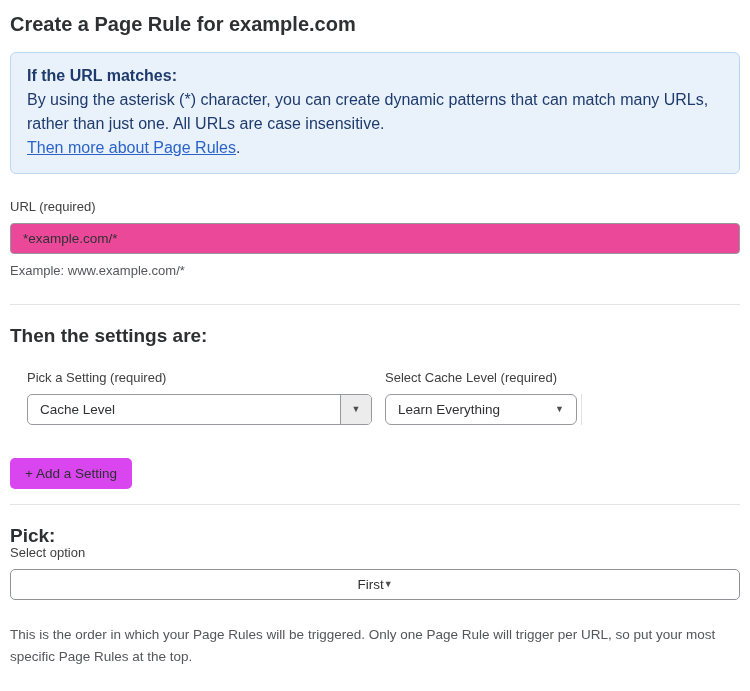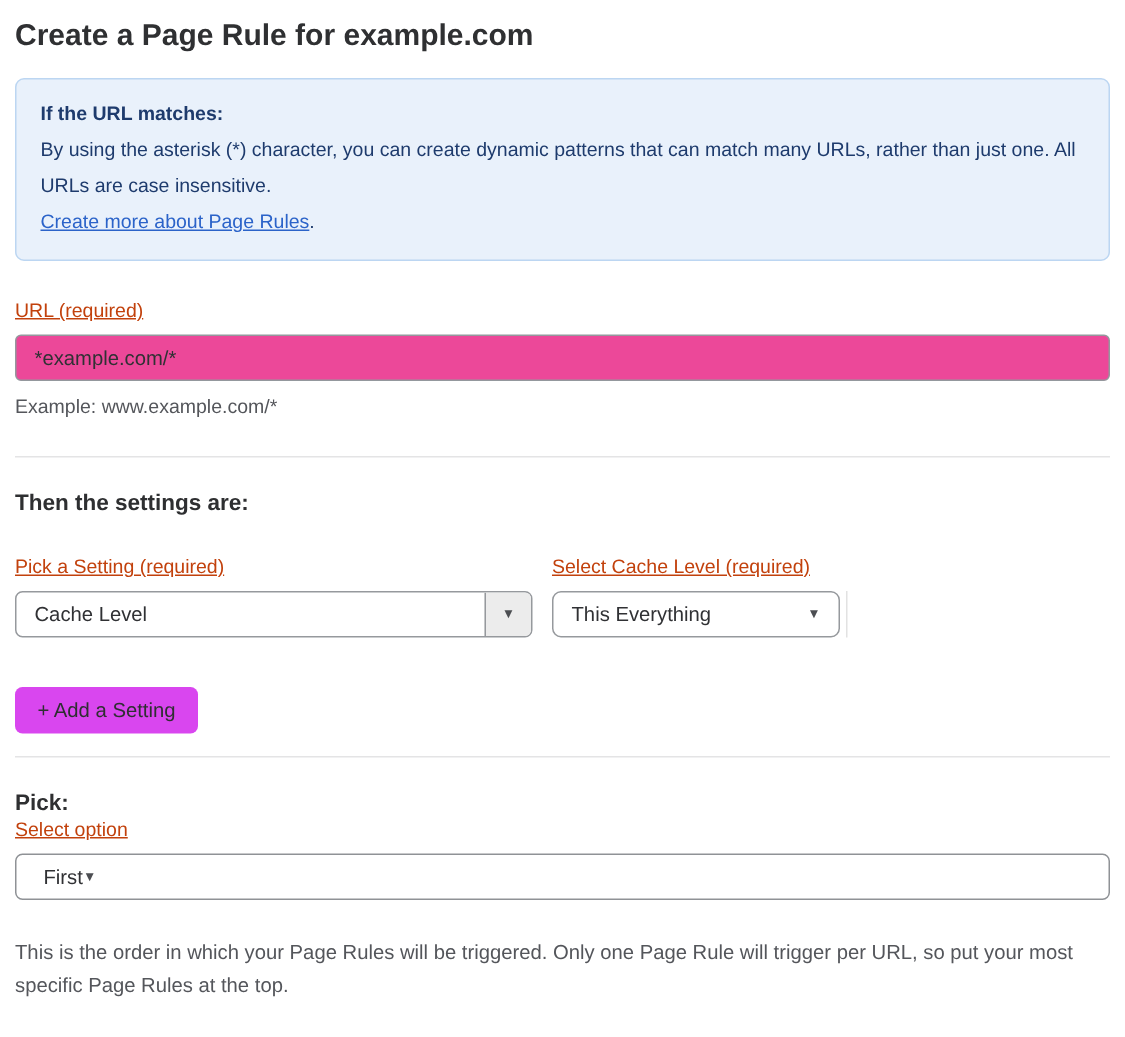--- a/index.html
+++ b/index.html
@@ -20,35 +20,34 @@
     line-height: 26px;
   }
 
   .info-box {
     margin-top: 15px;
     background: #e9f1fb;
     border: 1px solid #bcd6f2;
     border-radius: 6px;
     padding: 11px 16px 13px 16px;
     color: #1e3b6d;
-    font-size: 13px;
+    font-size: 16px;
     line-height: 24px;
   }
   .info-box .info-heading { font-weight: 700; }
   .info-box a, .info-box .info-link {
     color: #2b63c9;
     text-decoration: underline;
     cursor: pointer;
   }
 
   .field-label {
     font-size: 13px;
-    color: #c2410c;
+    color: #404040;
     line-height: 16px;
-    text-decoration: underline;
   }
   .url-label { margin-top: 25px; }
 
   .text-input {
     display: block;
     width: 100%;
     height: 31px;
     margin-top: 8px;
     padding: 0 12px;
     font-family: "Liberation Sans", sans-serif;
@@ -69,30 +68,31 @@
   .divider {
     border: none;
     border-top: 1px solid #e4e4e5;
     margin: 0;
   }
   .divider-1 { margin-top: 23px; }
   .divider-2 { margin-top: 15px; }
 
   .section-heading {
     margin-top: 21px;
-    font-size: 15px;
+    font-size: 19px;
     font-weight: 700;
     color: #2e2f31;
     line-height: 19px;
   }
 
   .settings-row {
     display: flex;
     margin-top: 25px;
     align-items: flex-start;
+    margin-left: 17px;
   }
   .settings-col-1 { width: 345px; margin-right: 13px; }
   .settings-col-2 { width: 197px; }
 
   .select-box {
     margin-top: 8px;
     height: 31px;
     border: 1px solid #96999d;
     background: #fff;
     display: flex;
@@ -116,21 +116,21 @@
     align-items: center;
     justify-content: center;
   }
   .select-inline {
     border-radius: 6px;
     justify-content: space-between;
     padding: 0 12px;
   }
   .select-full {
     border-radius: 5px;
-    justify-content: flex-start;
+    justify-content: center;
     padding: 0 18px;
     border-color: #8f9296;
   }
   .arrow-glyph {
     font-size: 9px;
     color: #4c4e52;
     line-height: 1;
   }
 
   .col2-wrap { display: flex; align-items: flex-end; }
@@ -171,21 +171,21 @@
 </head>
 <body>
 
 <div class="container">
 
   <h1 class="page-title">Create a Page Rule for example.com</h1>
 
   <div class="info-box">
     <div class="info-heading">If the URL matches:</div>
     <div class="info-body">By using the asterisk (*) character, you can create dynamic patterns that can match many URLs, rather than just one. All URLs are case insensitive.</div>
-    <div><a class="info-link">Create more about Page Rules</a><span>.</span></div>
+    <div><a class="info-link">Then more about Page Rules</a><span>.</span></div>
   </div>
 
   <div class="field-label url-label">URL (required)</div>
   <input class="text-input" type="text" value="*example.com/*" style="">
   <div class="helper-text">Example: www.example.com/*</div>
 
   <hr class="divider divider-1">
 
   <div class="section-heading">Then the settings are:</div>
 
@@ -196,21 +196,21 @@
         <span class="select-value">Cache Level</span>
         <span class="arrow-cell">
           <span class="arrow-glyph">▼</span>
         </span>
       </div>
     </div>
     <div class="settings-col-2">
       <div class="field-label">Select Cache Level (required)</div>
       <div class="col2-wrap">
         <div class="select-box select-inline" style="width:197px;">
-          <span class="select-value">This Everything</span>
+          <span class="select-value">Learn Everything</span>
           <span class="arrow-glyph">▼</span>
         </div>
         <div class="col-divider"></div>
       </div>
     </div>
   </div>
 
   <button class="btn btn-grey add-setting-btn">+ Add a Setting</button>
 
   <hr class="divider divider-2">

